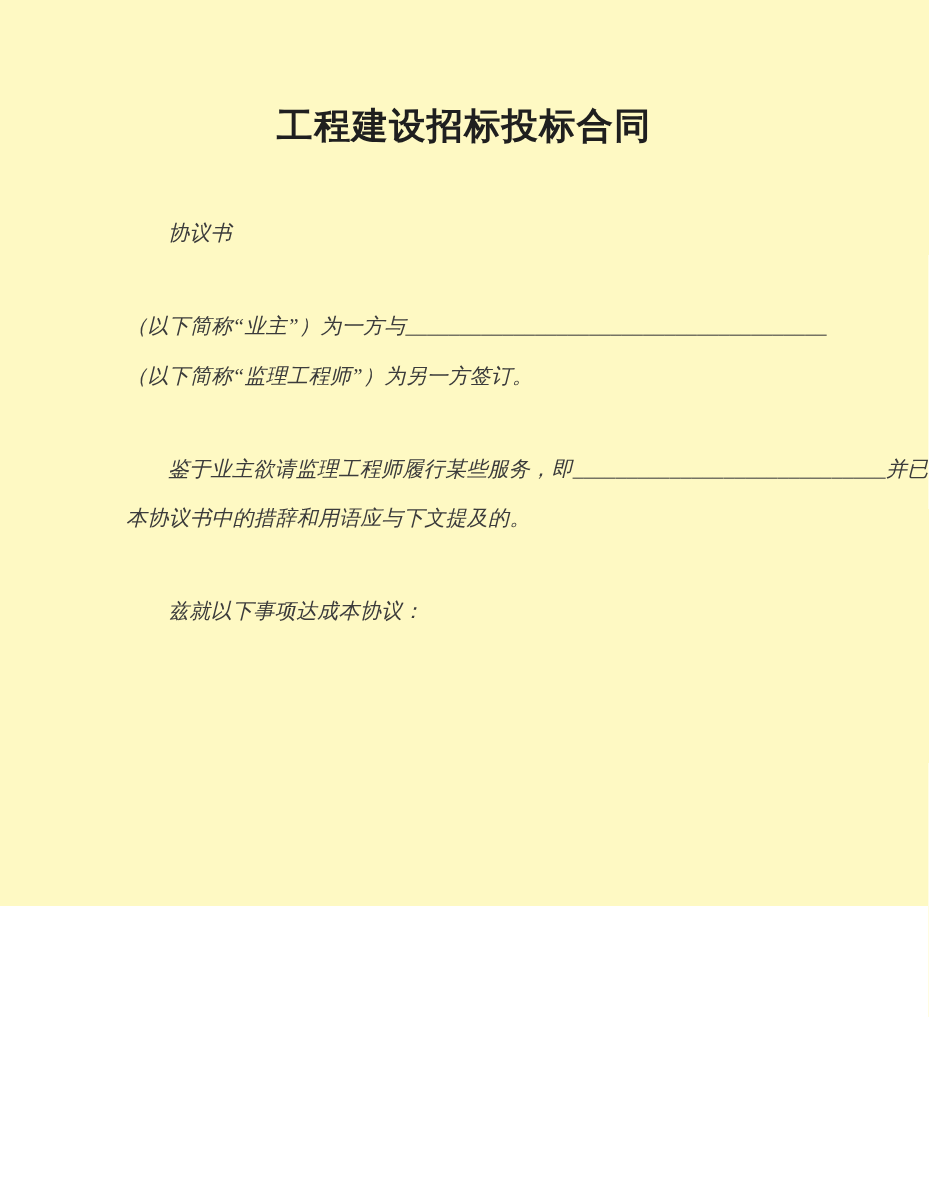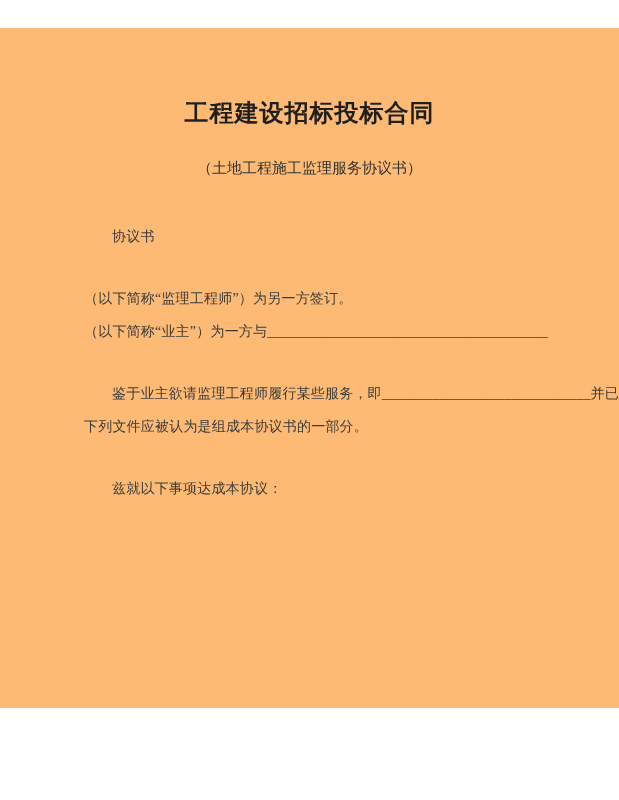--- a/index.html
+++ b/index.html
@@ -3,26 +3,25 @@
 <meta charset="utf-8">
 <style>
   html, body {
     margin: 0;
     padding: 0;
     background: #ffffff;
   }
   .page {
     position: relative;
     width: 619px;
-    height: 680px;
-    background: #fdba74;
+    height: 604px;
+    background: #fef9c3;
     overflow: hidden;
     font-family: "Liberation Serif", "DejaVu Serif", serif;
     color: #3b3b3b;
-    margin-top: 28px;
   }
   .inner {
     box-sizing: border-box;
     width: 619px;
     padding: 70px 84px 0 84px;
   }
   .doc-title {
     margin: 0;
     font-family: "Liberation Sans", "DejaVu Sans", sans-serif;
     font-weight: bold;
@@ -36,20 +35,21 @@
     margin-top: 28px;
     font-size: 15px;
     line-height: 24px;
     text-align: center;
     color: #333333;
   }
   .doc-body {
     margin-top: 40px;
     font-size: 14px;
     color: #3b3b3b;
+    font-style: italic;
   }
   .para {
     margin: 0 0 29px 0;
   }
   .para:last-child {
     margin-bottom: 0;
   }
   .line {
     line-height: 33px;
     white-space: nowrap;
@@ -60,36 +60,35 @@
   }
 </style>
 </head>
 <body>
 
 <div class="page">
   <div class="inner">
 
     <h1 class="doc-title">工程建设招标投标合同</h1>
 
-    <div class="doc-subtitle">（土地工程施工监理服务协议书）</div>
 
     <div class="doc-body">
 
       <div class="para">
         <div class="line first">协议书</div>
       </div>
 
       <div class="para">
+        <div class="line">（以下简称“业主”）为一方与_______________________________________</div>
         <div class="line">（以下简称“监理工程师”）为另一方签订。</div>
-        <div class="line">（以下简称“业主”）为一方与_______________________________________</div>
       </div>
 
       <div class="para">
         <div class="line first">鉴于业主欲请监理工程师履行某些服务，即_____________________________并已接受</div>
-        <div class="line">下列文件应被认为是组成本协议书的一部分。</div>
+        <div class="line">本协议书中的措辞和用语应与下文提及的。</div>
       </div>
 
       <div class="para">
         <div class="line first">兹就以下事项达成本协议：</div>
       </div>
 
 
 
     </div>
   </div>

